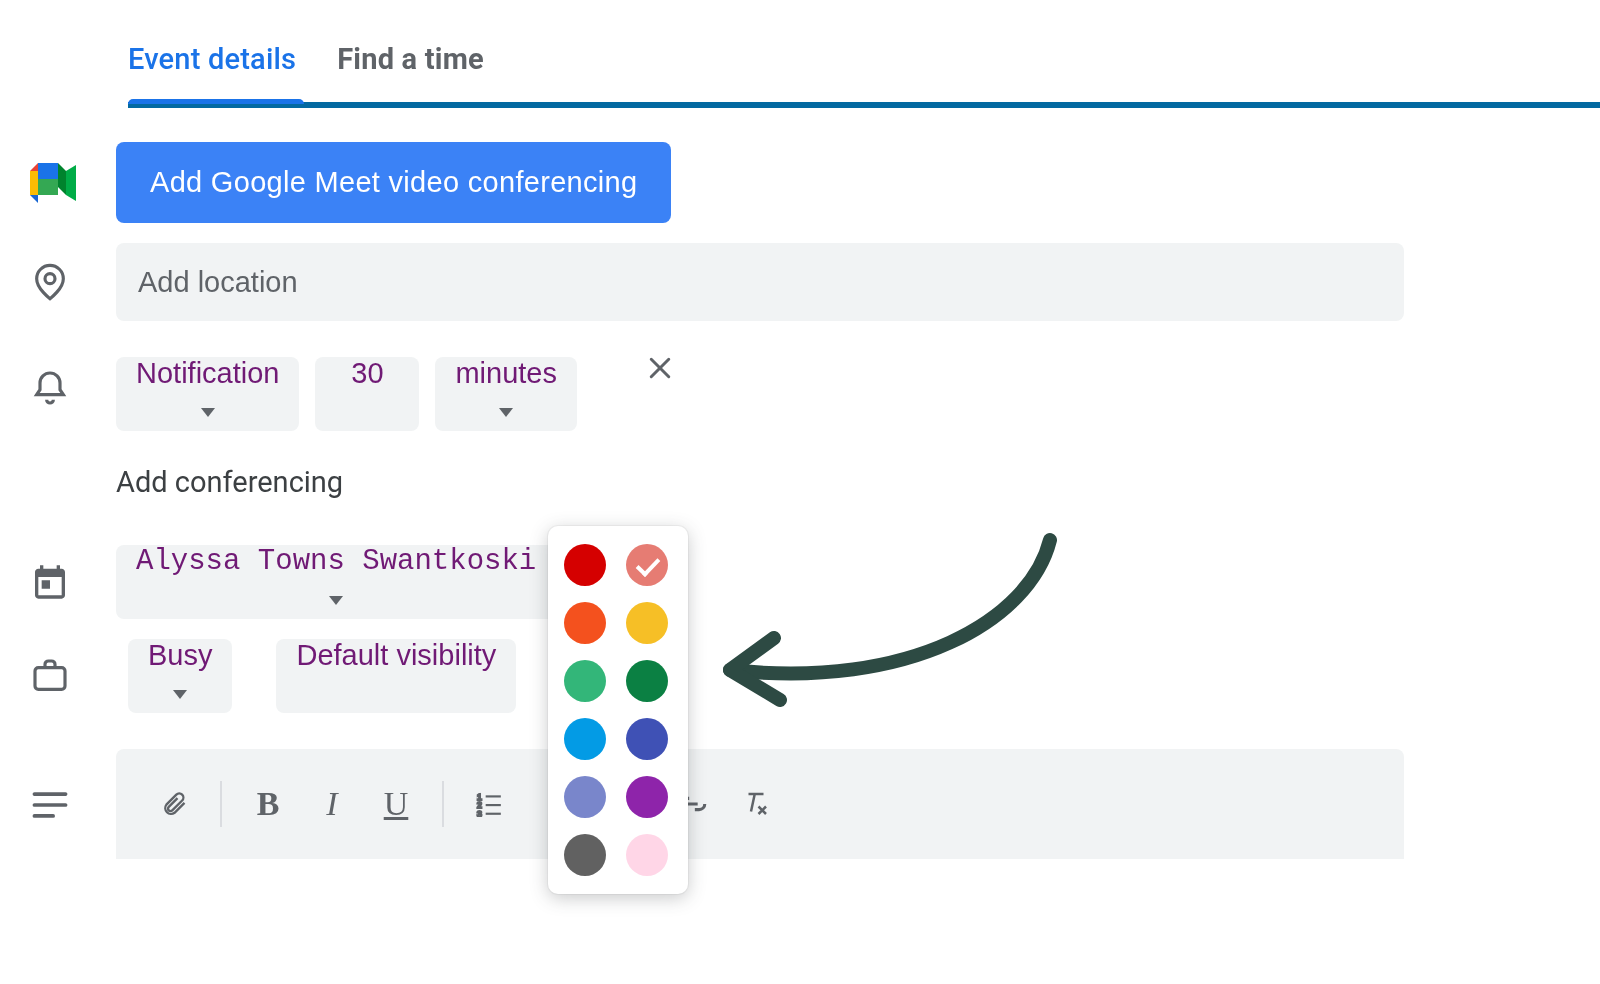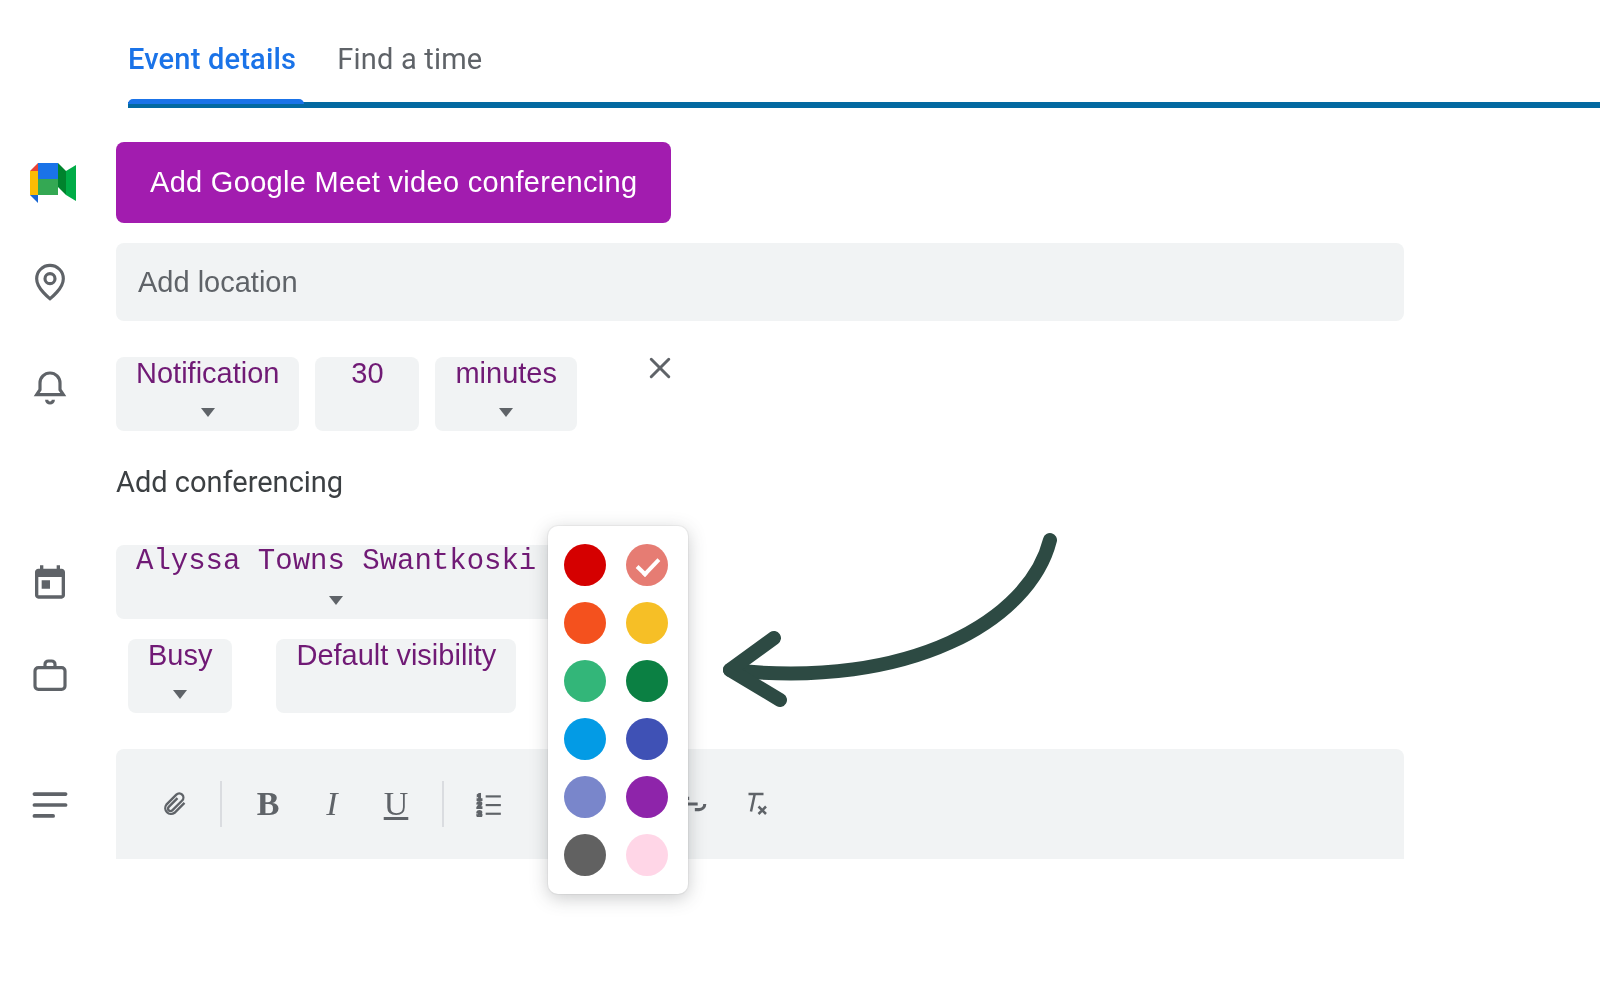--- a/index.html
+++ b/index.html
@@ -26,20 +26,21 @@
     position: relative;
     border-bottom: 6px solid #0369a1;
     width: 1480px;
   }
   .tab {
     font-size: 29px;
     color: #5f6368;
     padding: 0 0 26px 0;
     cursor: pointer;
     letter-spacing: 0.2px;
+    font-weight: bold;
   }
   .tab.active {
     color: #1a73e8;
     font-weight: 500;
     position: relative;
   }
   .tab.active::after {
     content: "";
     position: absolute;
     left: 0;
@@ -60,21 +61,21 @@
     width: 92px;
     display: flex;
     align-items: center;
     justify-content: flex-start;
     padding-left: 6px;
   }
   .icon-col svg, .icon-col .meet-icon { flex-shrink: 0; }
 
   
   .meet-btn {
-    background: #a21caf;
+    background: #3b82f6;
     color: #fff;
     font-size: 29px;
     font-weight: 500;
     border: none;
     border-radius: 8px;
     padding: 24px 34px;
     letter-spacing: 0.3px;
     cursor: pointer;
   }
 

